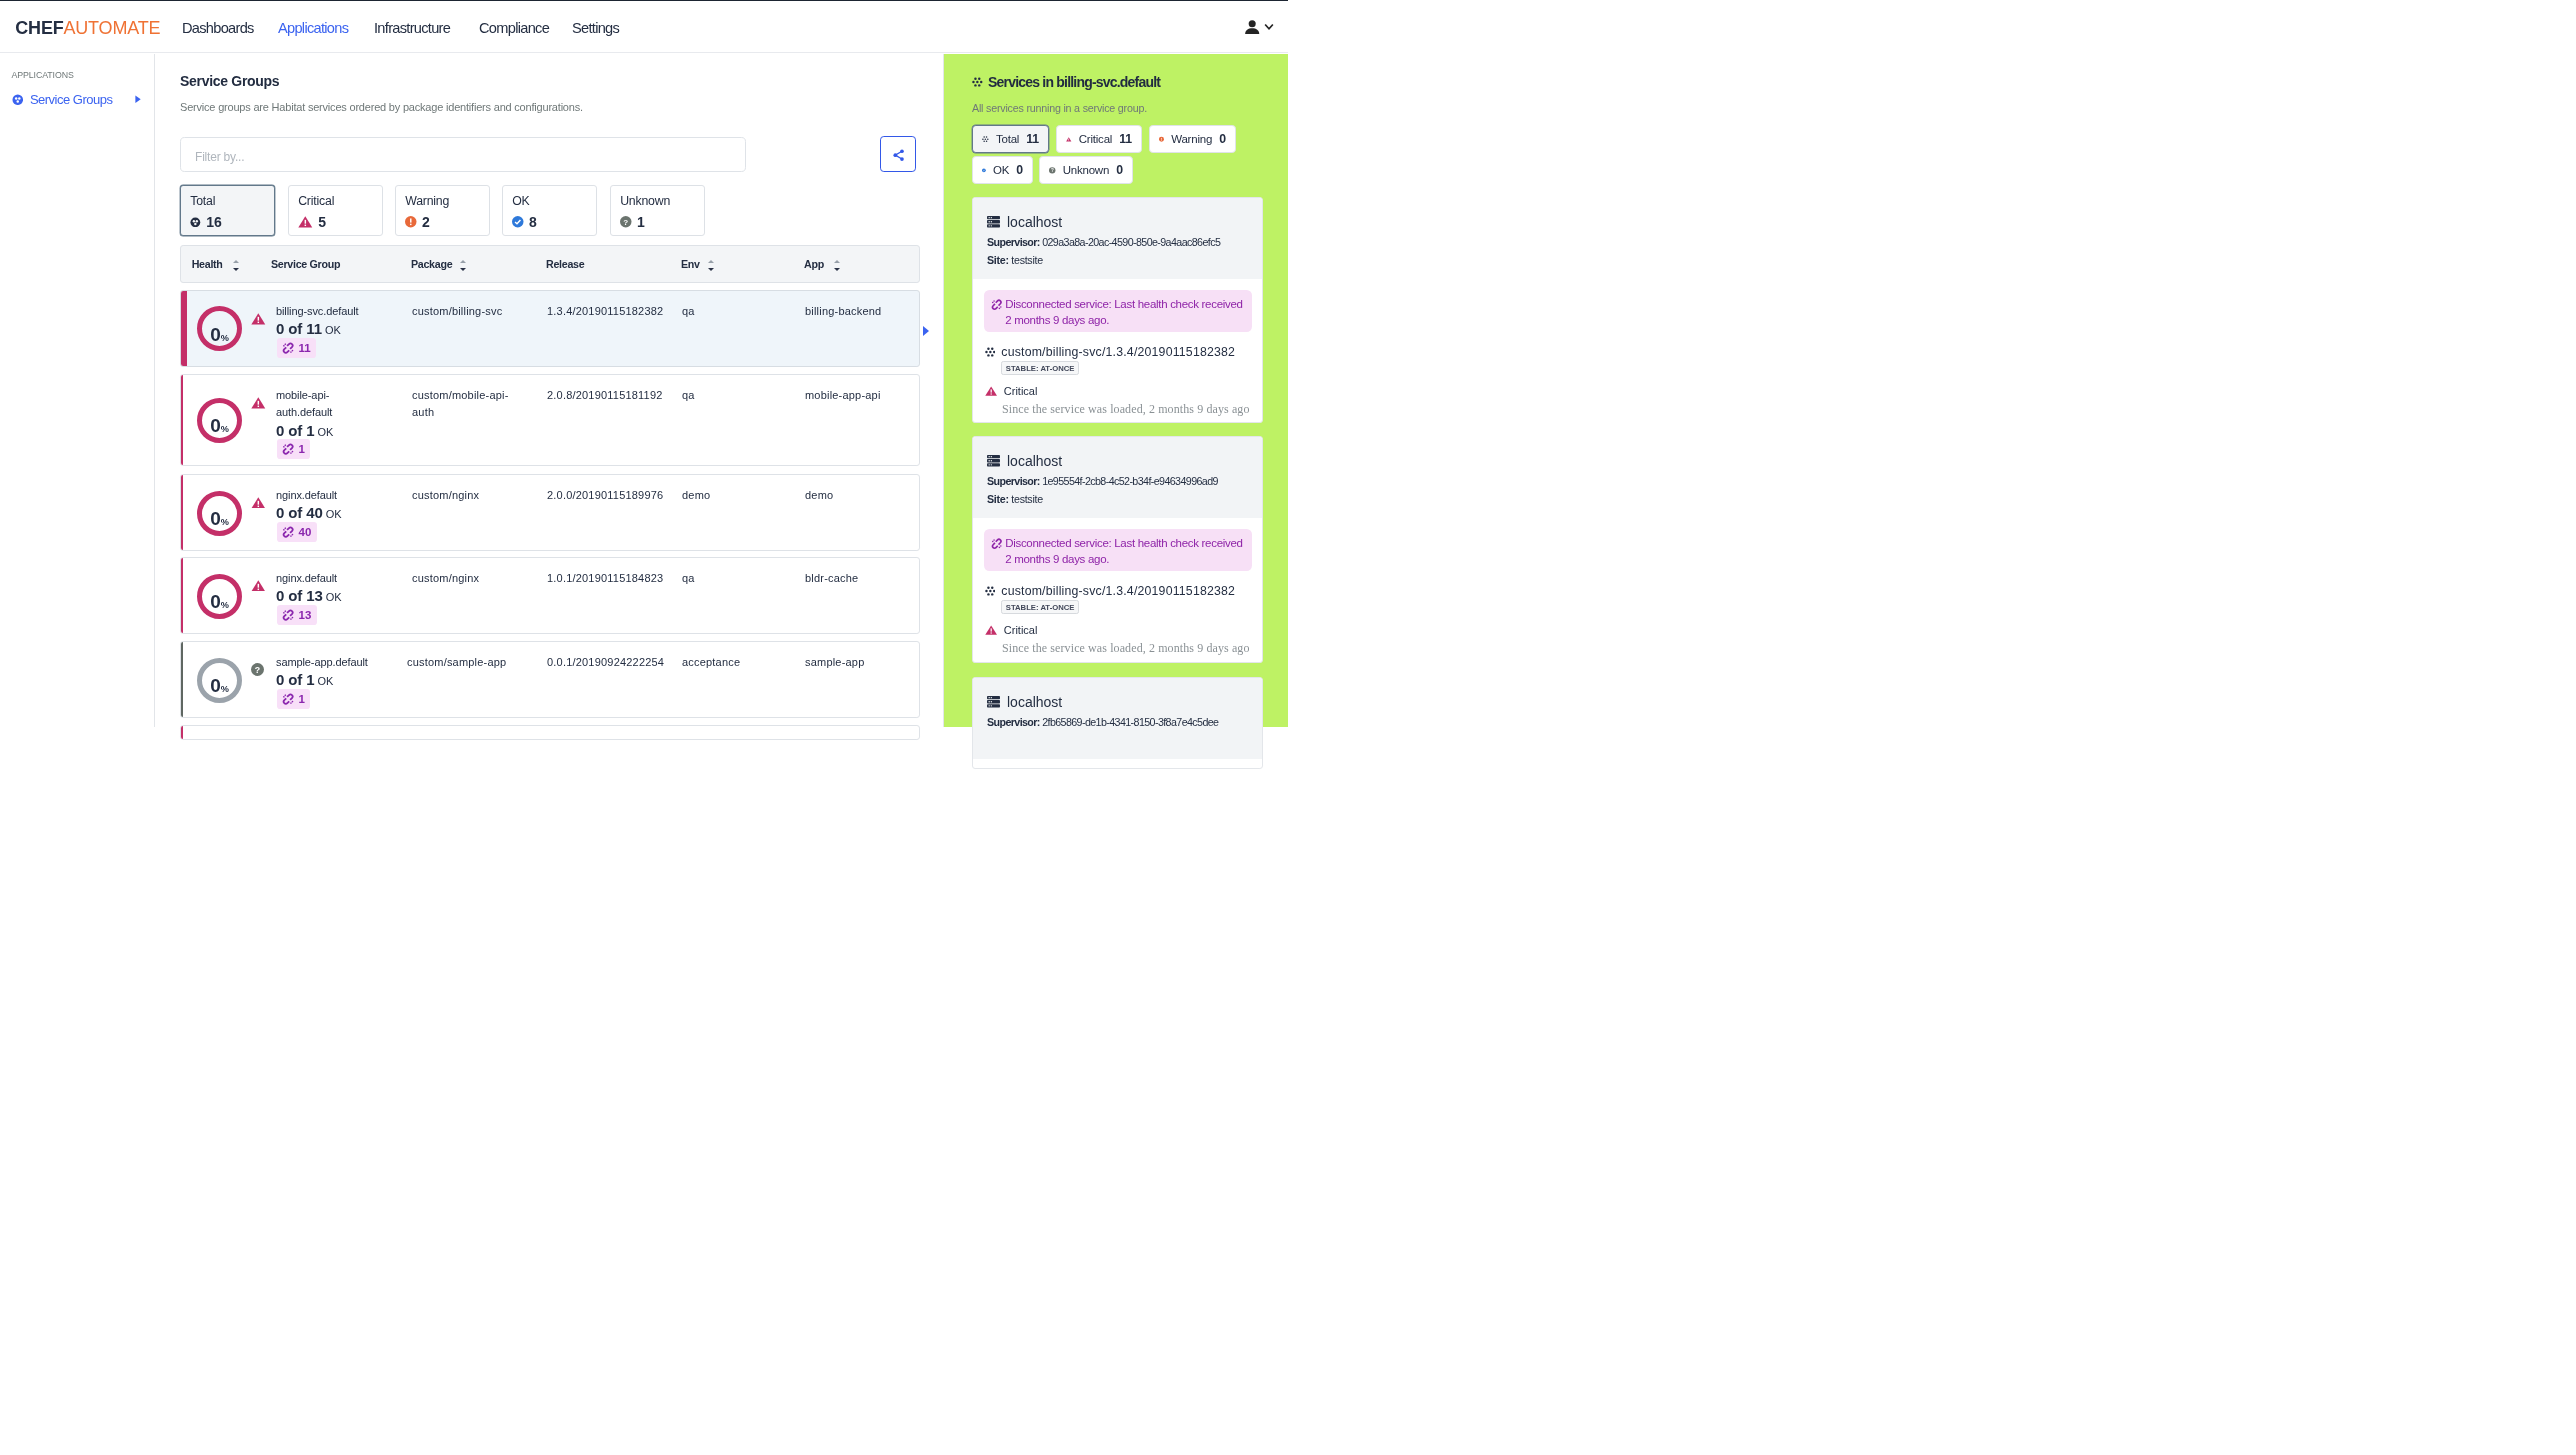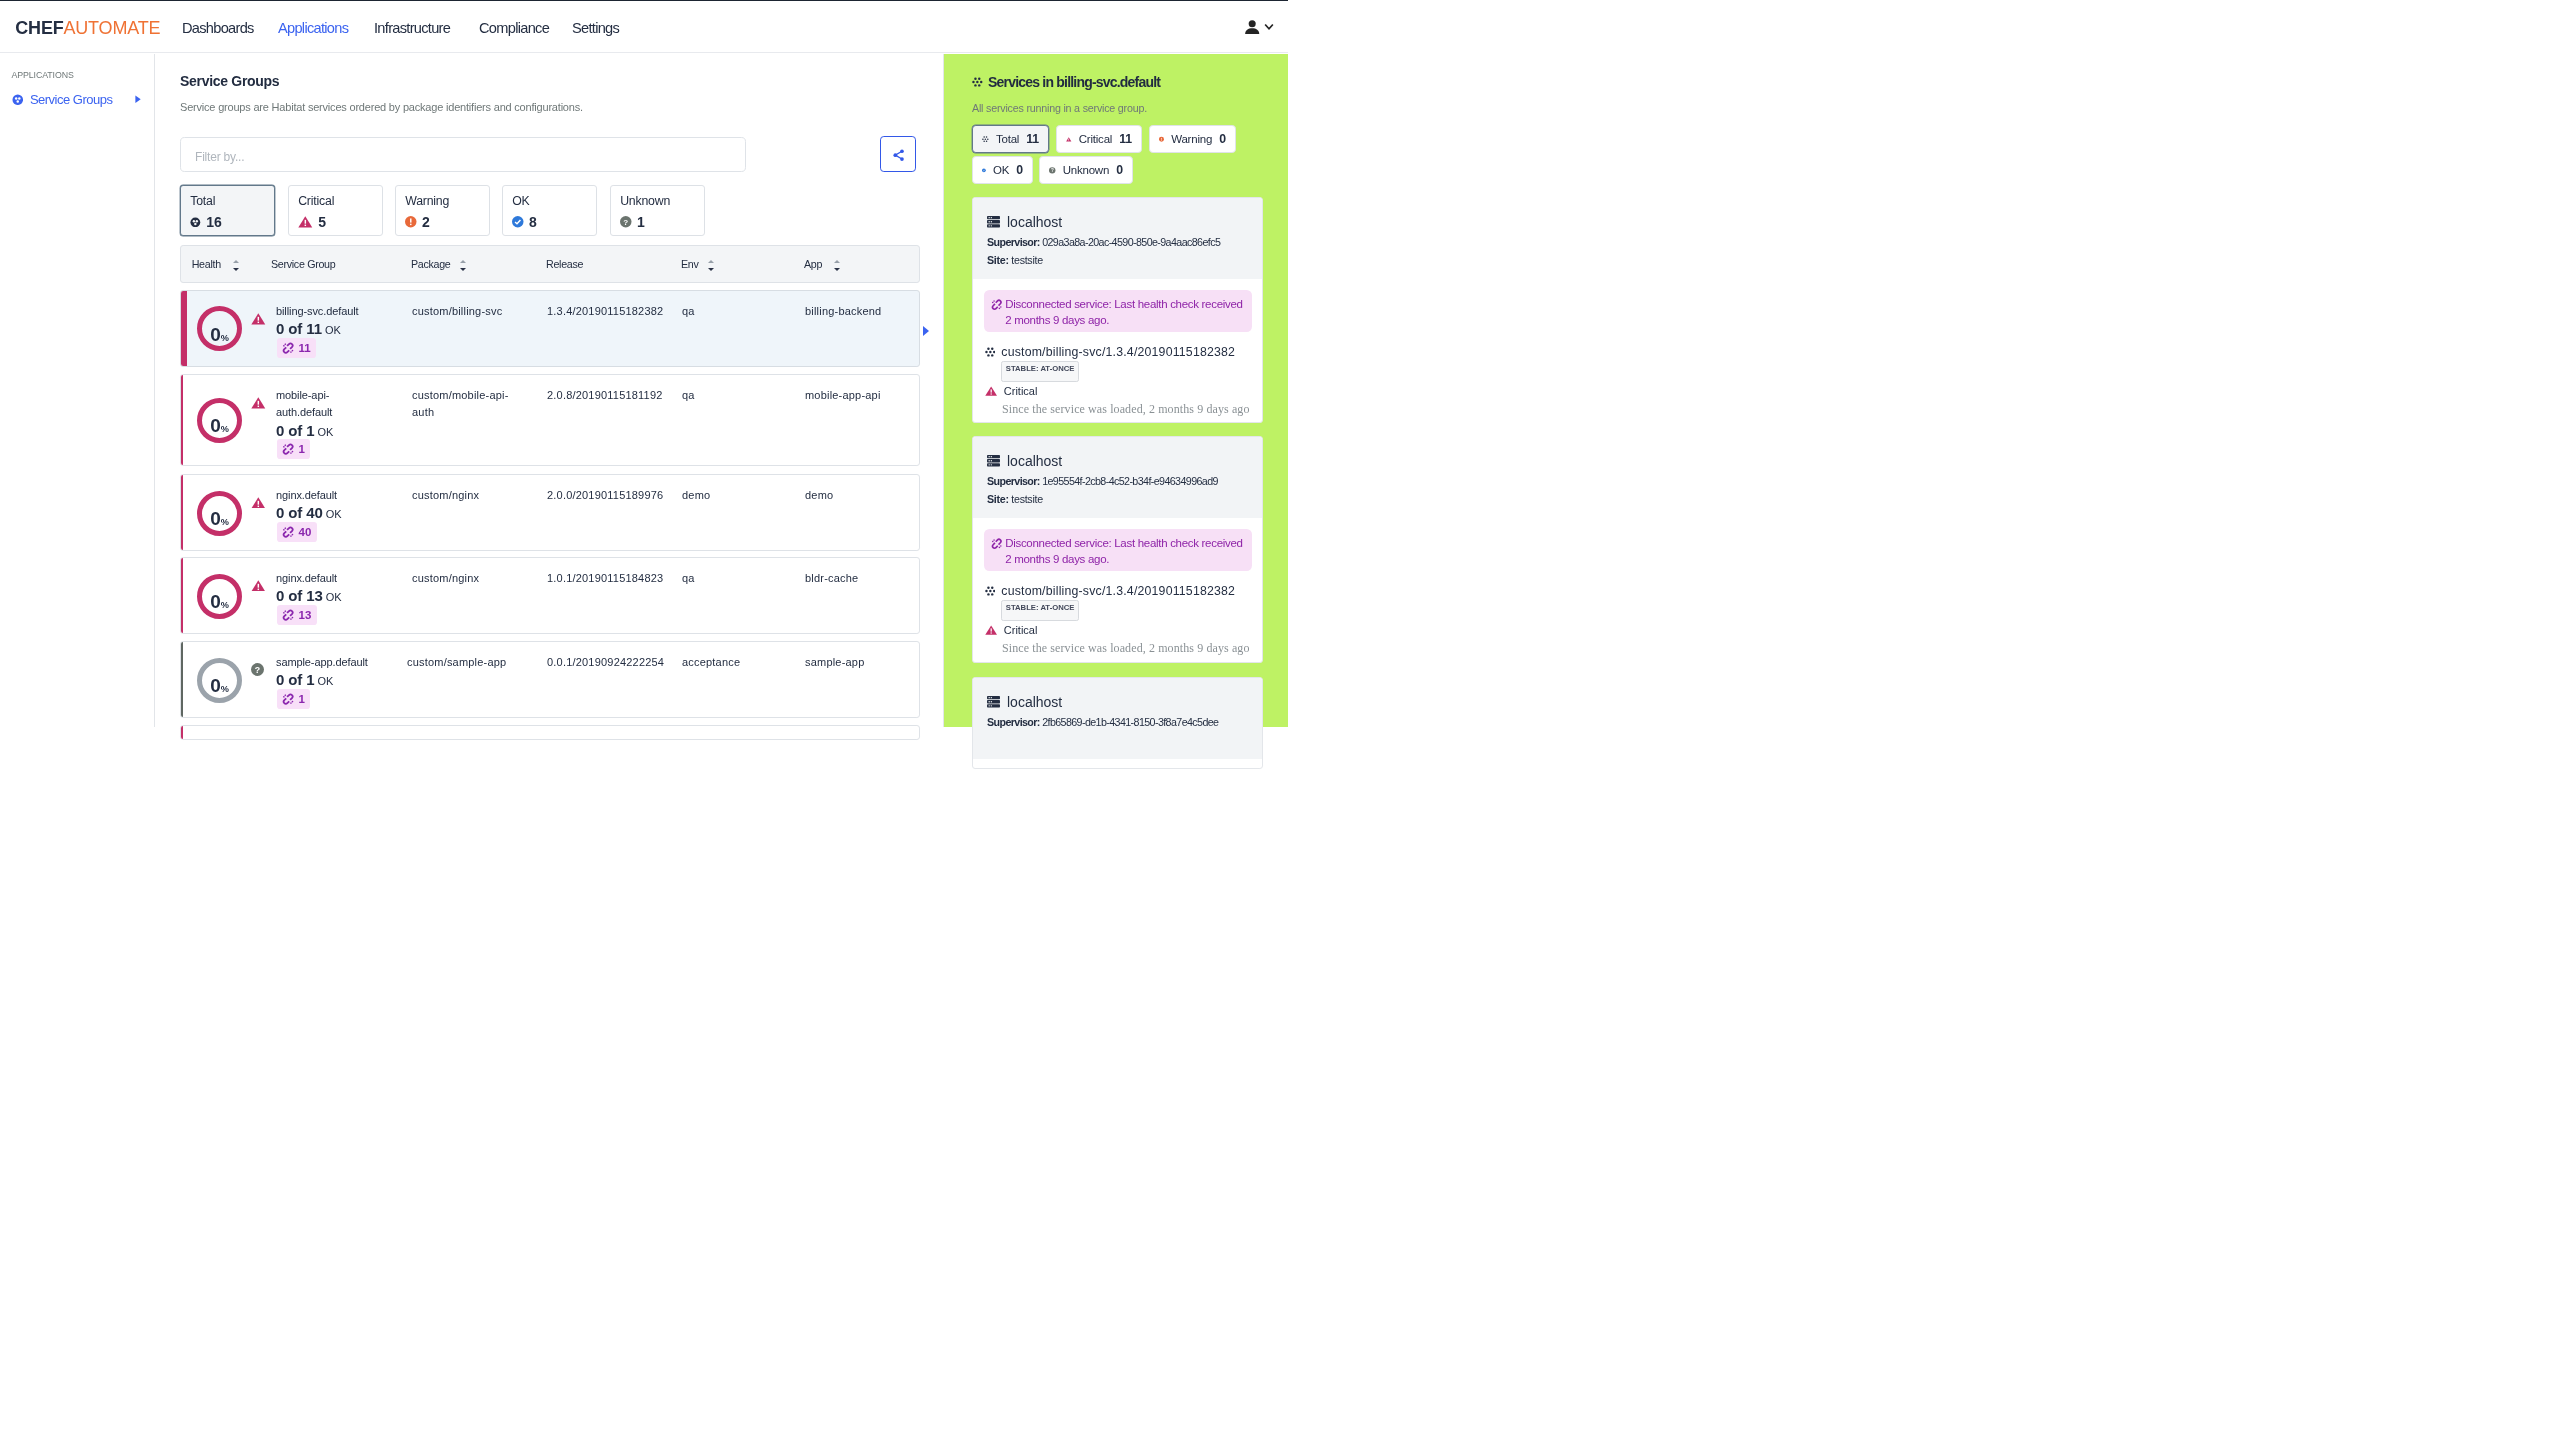--- a/index.html
+++ b/index.html
@@ -41,21 +41,21 @@
 
 
 .scard { position:absolute; top:185px; width:95px; height:51px; border:0.8px solid #dde1e6; border-radius:3.1px; background:#fff; }
 .scard.sel { background:#f3f5f7; border:0.8px solid #62788a; box-shadow:0 0 0 0.4px #62788a; }
 .scard .lbl { position:absolute; left:9.2px; top:7.7px; font-size:12.3px; letter-spacing:-0.2px; color:#242e42; }
 .scard .num { position:absolute; left:9.2px; top:28px; font-size:14px; font-weight:700; display:flex; align-items:center; gap:5.4px;}
 
 
 #thead { position:absolute; left:180px; top:245px; width:740px; height:38px; background:#f3f5f7;
   border:0.8px solid #dee2e7; border-radius:3.1px; }
-.th { position:absolute; top:12.3px; font-size:10.7px; font-weight:400; letter-spacing:-0.3px; color:#242e42; }
+.th { position:absolute; top:12.3px; font-size:10.7px; font-weight:700; letter-spacing:-0.3px; color:#242e42; }
 .sort { position:absolute; top:14px; width:7px; height:10.7px; }
 .sort i { position:absolute; left:0; width:0; height:0; border-left:3.5px solid transparent; border-right:3.5px solid transparent; }
 .sort .up { top:0; border-bottom:3.8px solid #97a0a9; }
 .sort .dn { bottom:0; border-top:3.8px solid #2a3246; }
 
 .row { position:absolute; left:180px; width:740px; background:#fff; border:0.8px solid #dee2e7; border-radius:3.1px; }
 .row.sel { background:#eff5fa; border-color:#d7dde3; }
 .bar { position:absolute; left:0; top:0; bottom:0; width:2.3px; border-radius:2.3px 0 0 2.3px; }
 .bar.w { width:6.1px; }
 .crit-bar { background:#c42f68; }
@@ -85,21 +85,21 @@
 .svcard { position:absolute; left:28px; width:291px; border:0.8px solid #e3e6ea; border-radius:3.1px; background:#fff; }
 .svhead { position:relative; height:81px; background:#f2f4f6; border-radius:3.1px 3.1px 0 0; }
 .svhead .host { position:absolute; left:14px; top:16px; font-size:14px; color:#242e42; display:flex; gap:7px; align-items:center;}
 .svhead .sup { position:absolute; left:14px; top:38px; font-size:10.7px; letter-spacing:-0.6px; white-space:nowrap; }
 .svhead .site { position:absolute; left:14px; top:56px; font-size:10.7px; letter-spacing:-0.3px; }
 .banner { position:absolute; left:10.7px; top:10.7px; width:268px; height:42px; background:#f7e0f6; border-radius:5.4px;
   color:#8f24a8; font-size:11.5px; letter-spacing:-0.3px; }
 .banner .t1 { position:absolute; left:21.5px; top:6.1px; line-height:16px; white-space:nowrap; }
 .banner svg { position:absolute; left:7.3px; top:9.2px; }
 .pkgline { position:absolute; left:11.5px; top:66px; font-size:12.3px; letter-spacing:0.2px; color:#242e42; display:flex; gap:6.1px; align-items:center; white-space:nowrap; }
-.badge { position:absolute; left:28px; top:82px; height:21px; background:#f6f7f8; border:0.8px solid #d7dade;
+.badge { position:absolute; left:28px; top:82px; height:14px; background:#f6f7f8; border:0.8px solid #d7dade;
   border-radius:2.3px; font-size:7.7px; font-weight:700; color:#42485a; padding:1.5px 3.8px 0; letter-spacing:-0.1px; letter-spacing:0; }
 .critline { position:absolute; left:11.5px; top:106px; font-size:11px; color:#242e42; display:flex; gap:7px; align-items:center; }
 .sinceline { position:absolute; left:29px; top:123px; font-size:12px; letter-spacing:0.1px; color:#8a9195; white-space:nowrap;font-family:Liberation Serif, serif; }
 </style>
 </head>
 <body>
 <div id="topstrip"></div>
 <div id="header">
   <div id="logo"><b>CHEF</b><span>AUTOMATE</span></div>
   <div class="nav" style="left:182px;">Dashboards</div>

